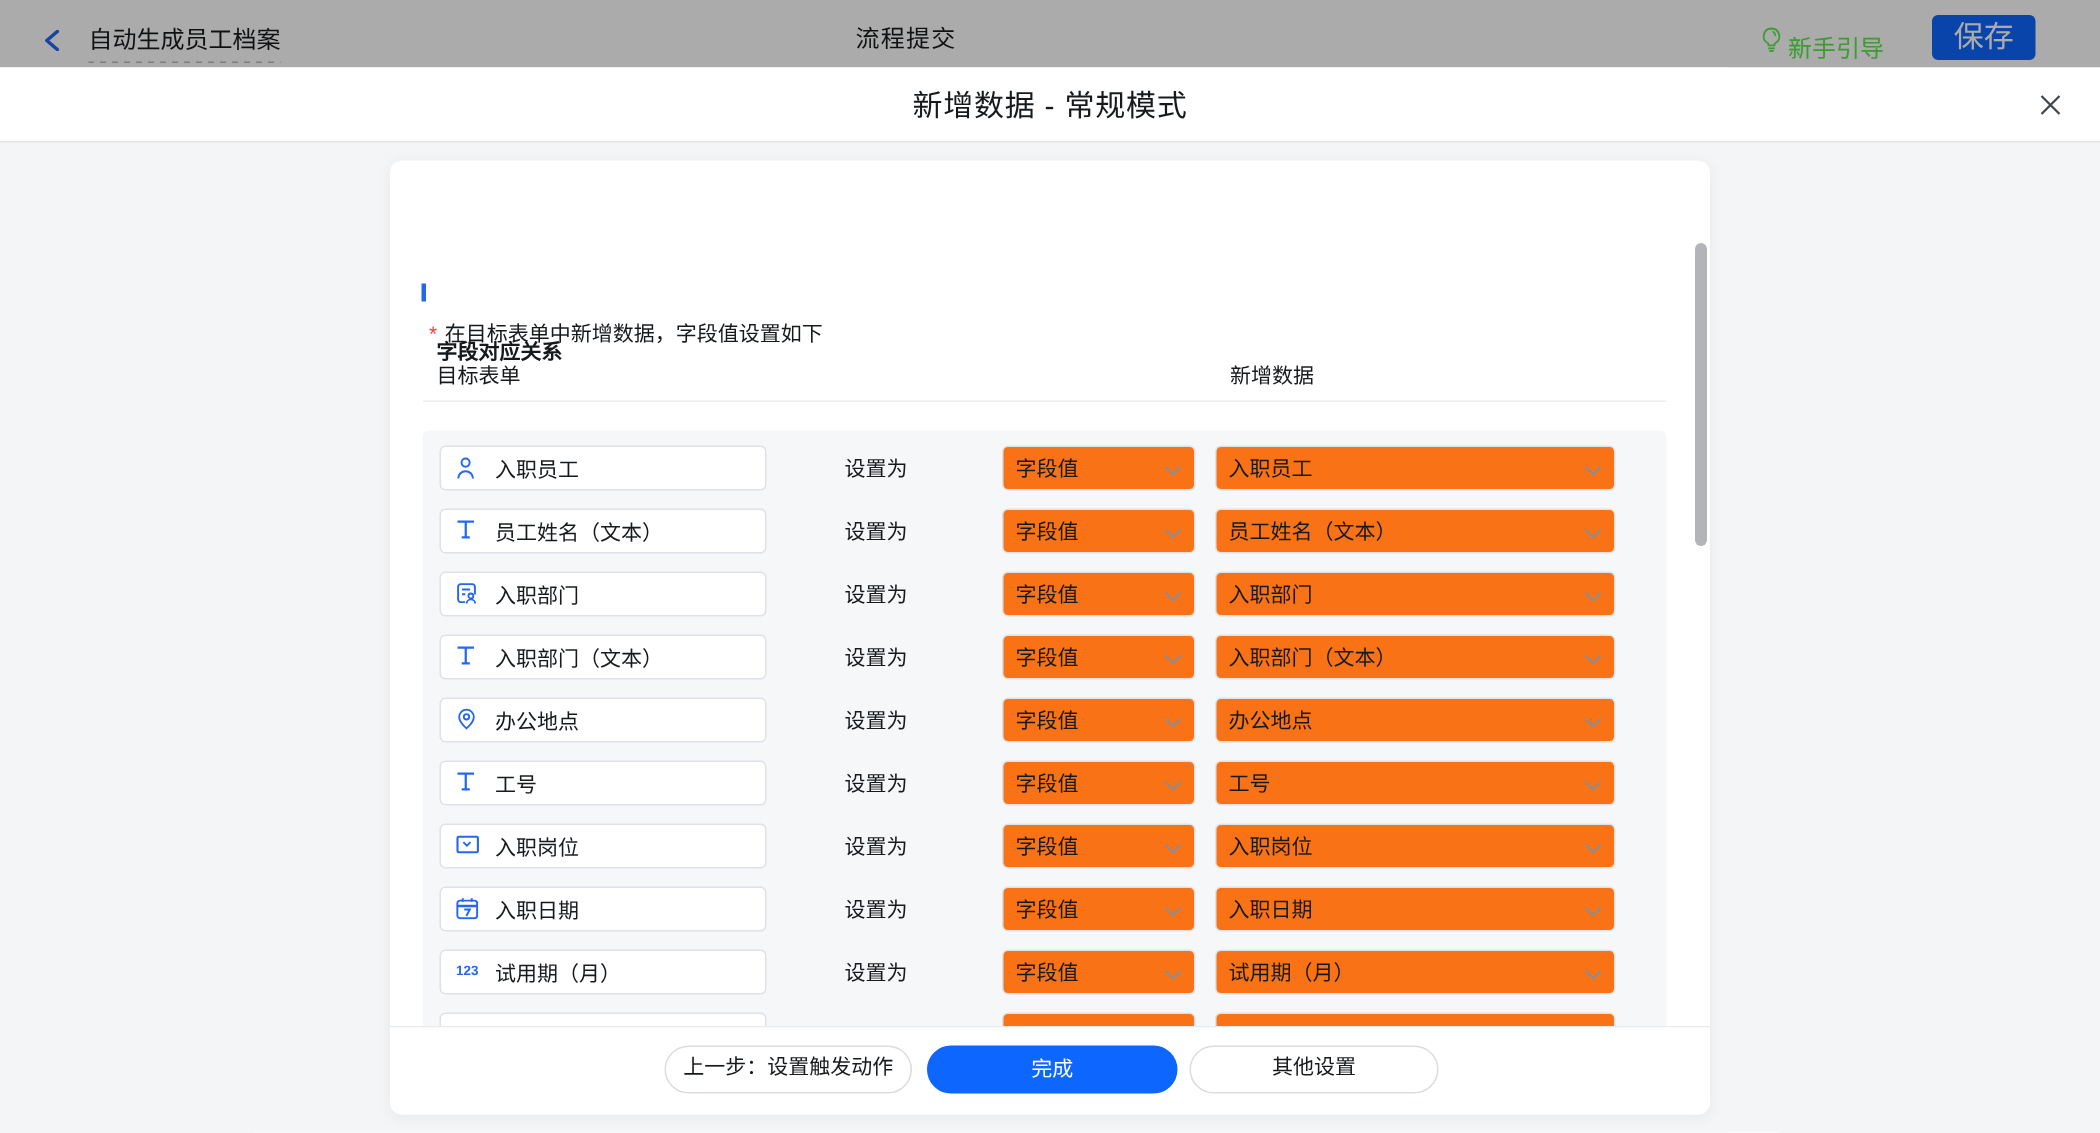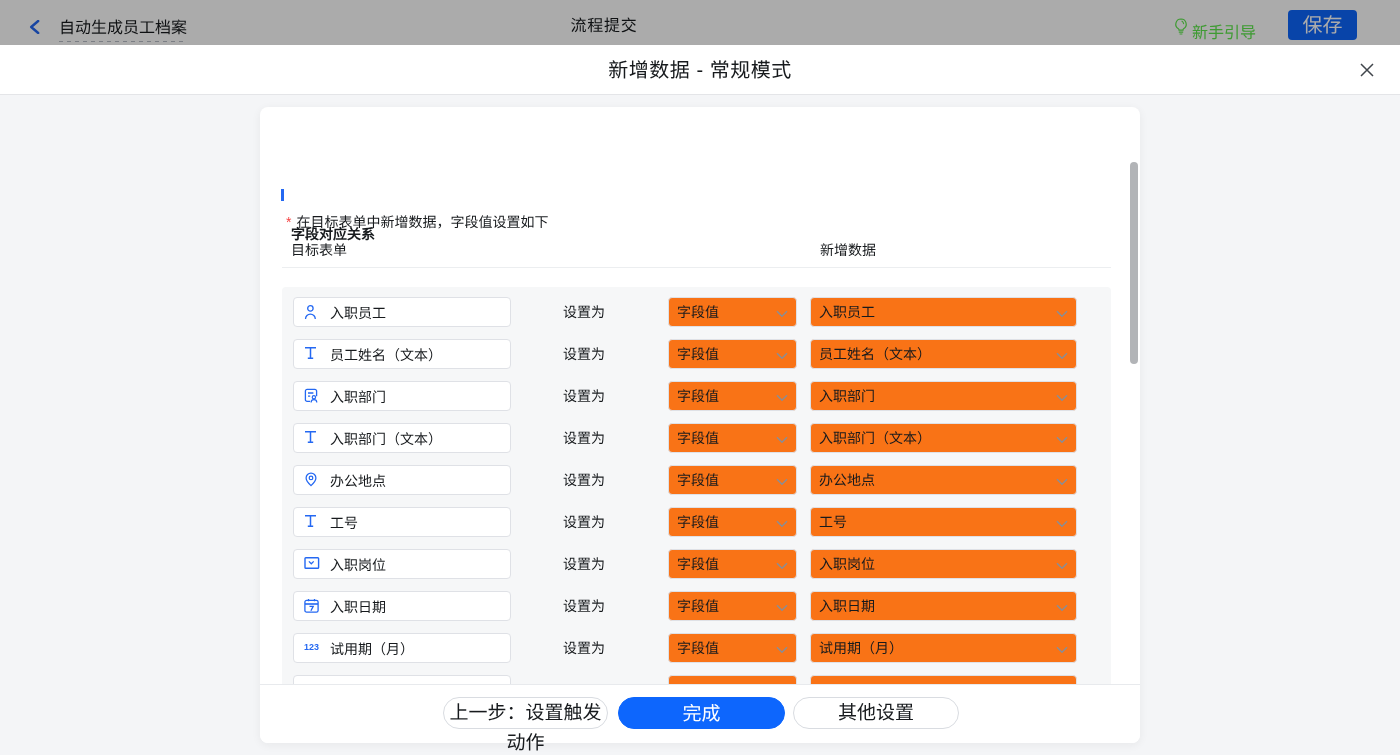--- a/index.html
+++ b/index.html
@@ -35,21 +35,21 @@
 .fbox{position:absolute;left:11px;top:0;width:218px;height:30px;background:#fff;border:1px solid #dfe1e6;border-radius:4px;display:flex;align-items:center;padding-left:10px;}
 .fbox .ficon{width:16px;height:16px;display:flex;align-items:flex-start;justify-content:flex-start;flex:none;}
 .fbox .flab{margin-left:10px;font-size:14px;color:#171a1d;white-space:nowrap;}
 .szw{position:absolute;left:281px;top:8px;font-size:14px;color:#171a1d;line-height:14px;}
 .sel{position:absolute;top:0;height:30px;background:#f97316;border:1px solid #dfe1e6;border-radius:4px;font-size:14px;color:#171a1d;line-height:28px;padding-left:8px;white-space:nowrap;}
 .sel1{left:386px;width:129px;}
 .sel2{left:528px;width:267px;}
 .sel .chev{position:absolute;right:8px;top:12px;}
 .thumb{position:absolute;left:870px;top:55.5px;width:8px;height:202px;border-radius:4px;background:#b2b4b7;}
 .c-foot{position:absolute;left:0;top:577.5px;width:880px;height:59px;border-top:1px solid #e8eaed;border-radius:0 0 8px 8px;background:#fff;}
-.btn{position:absolute;top:12px;height:32px;background:#fff;border:1px solid #d9dce1;border-radius:16px;font-size:19px;color:#171a1d;text-align:center;line-height:30px;font-family:Liberation Serif, serif;}
+.btn{position:absolute;top:12px;height:32px;background:#fff;border:1px solid #d9dce1;border-radius:16px;font-size:14px;color:#171a1d;text-align:center;line-height:30px;font-family:Liberation Serif, serif;}
 .btn.b1{left:183px;width:165px;}
 .btn.b2{left:358px;width:167px;background:#0d66fd;border-color:#0d66fd;color:#fff;line-height:32px;}
 .btn.b3{left:533px;width:166px;}
 </style>
 </head>
 <body>
 <div class="topbar">
   <svg class="tb-back" width="12" height="14" viewBox="0 0 12 14">
       <path d="M10.2 1 L3.2 7 L10.2 13" fill="none" stroke="#2468f2" stroke-width="2.4" stroke-linecap="round" stroke-linejoin="round"></path>
     </svg>

